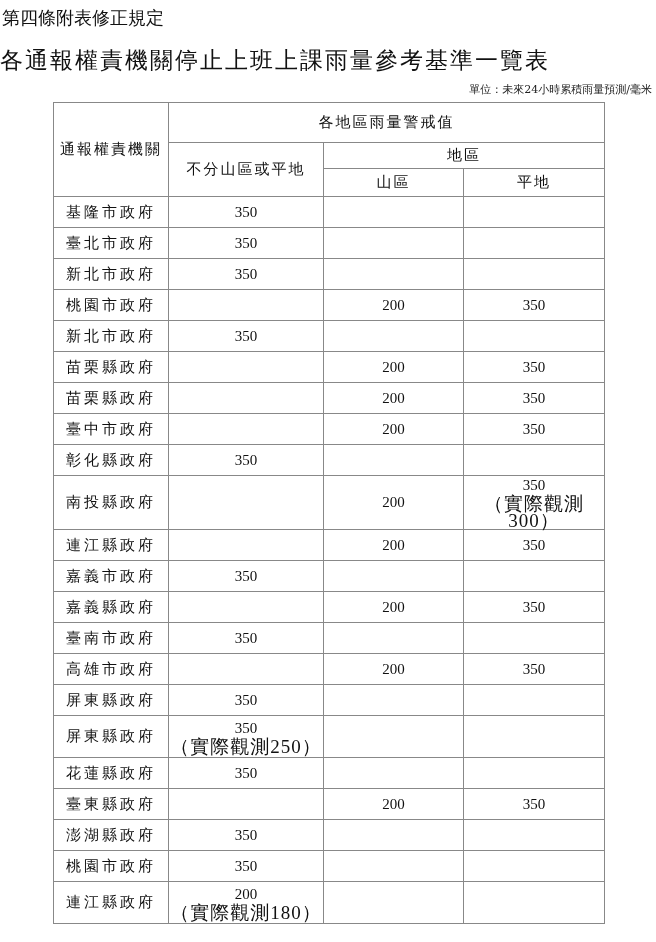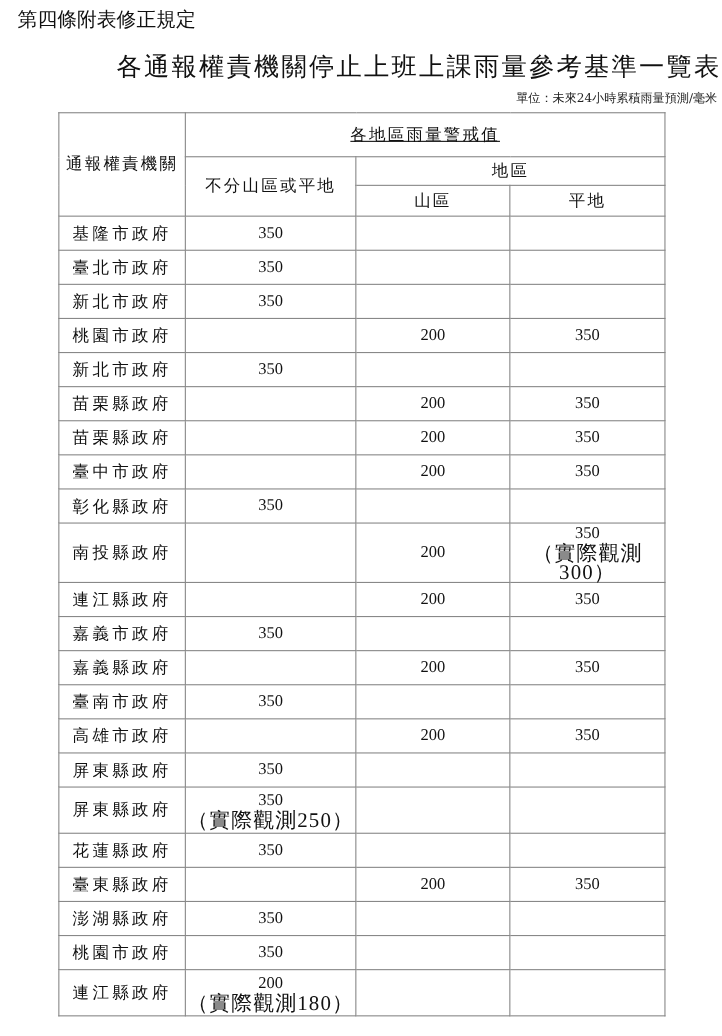--- a/index.html
+++ b/index.html
@@ -2,26 +2,26 @@
 <html><head>
 <meta charset="utf-8">
 <style>
   html, body { margin: 0; padding: 0; background: #ffffff; }
   body {
     width: 656px; height: 942px; position: relative; overflow: hidden;
     font-family: "DejaVu Serif", "Liberation Serif", serif;
     color: #111;
   }
   .article-label {
-    position: absolute; left: 16px; top: 6px;
+    position: absolute; left: 2px; top: 6px;
     font-size: 18px; letter-spacing: 0px; color: #111;
   }
   .doc-title {
     position: absolute; left: 0; width: 656px; top: 45px;
-    text-align: right; font-size: 23px; letter-spacing: 2px; color: #111;
+    text-align: left; font-size: 23px; letter-spacing: 2px; color: #111;
   }
   .unit-note {
     position: absolute; right: 4px; top: 82px;
     font-size: 11px; color: #222; margin-left: 22px;
   }
   table.rain-table {
     position: absolute; left: 53px; top: 102px;
     width: 551px; border-collapse: collapse;
     table-layout: fixed;
   }
@@ -29,21 +29,21 @@
     border: 1.5px solid #888;
     text-align: center; vertical-align: middle;
     padding: 0; font-weight: normal;
     font-size: 15px; color: #111;
   }
   col.c1 { width: 115px; }
   col.c2 { width: 155px; }
   col.c3 { width: 140px; }
   col.c4 { width: 141px; }
   th.h-agency { letter-spacing: 2px; }
-  th.h-top { height: 39px; letter-spacing: 2px; text-decoration: underline; }
+  th.h-top { height: 39px; letter-spacing: 2px; }
   th.h-mid { height: 25px; letter-spacing: 2px; }
   th.h-sub { height: 27px; letter-spacing: 2px; }
   th.h-general { letter-spacing: 2px; }
   td.agency { letter-spacing: 3px; font-size: 15px; }
   td.num { font-family: "Liberation Serif", "DejaVu Serif", serif; font-size: 17px; }
   tr.r-normal td { height: 30px; }
   tr.r-tall td { height: 41px; }
   .val-main { display: block; line-height: 19px; }
   .val-note { display: block; font-size: 19px; line-height: 17px; letter-spacing: 1px; }
 </style>

